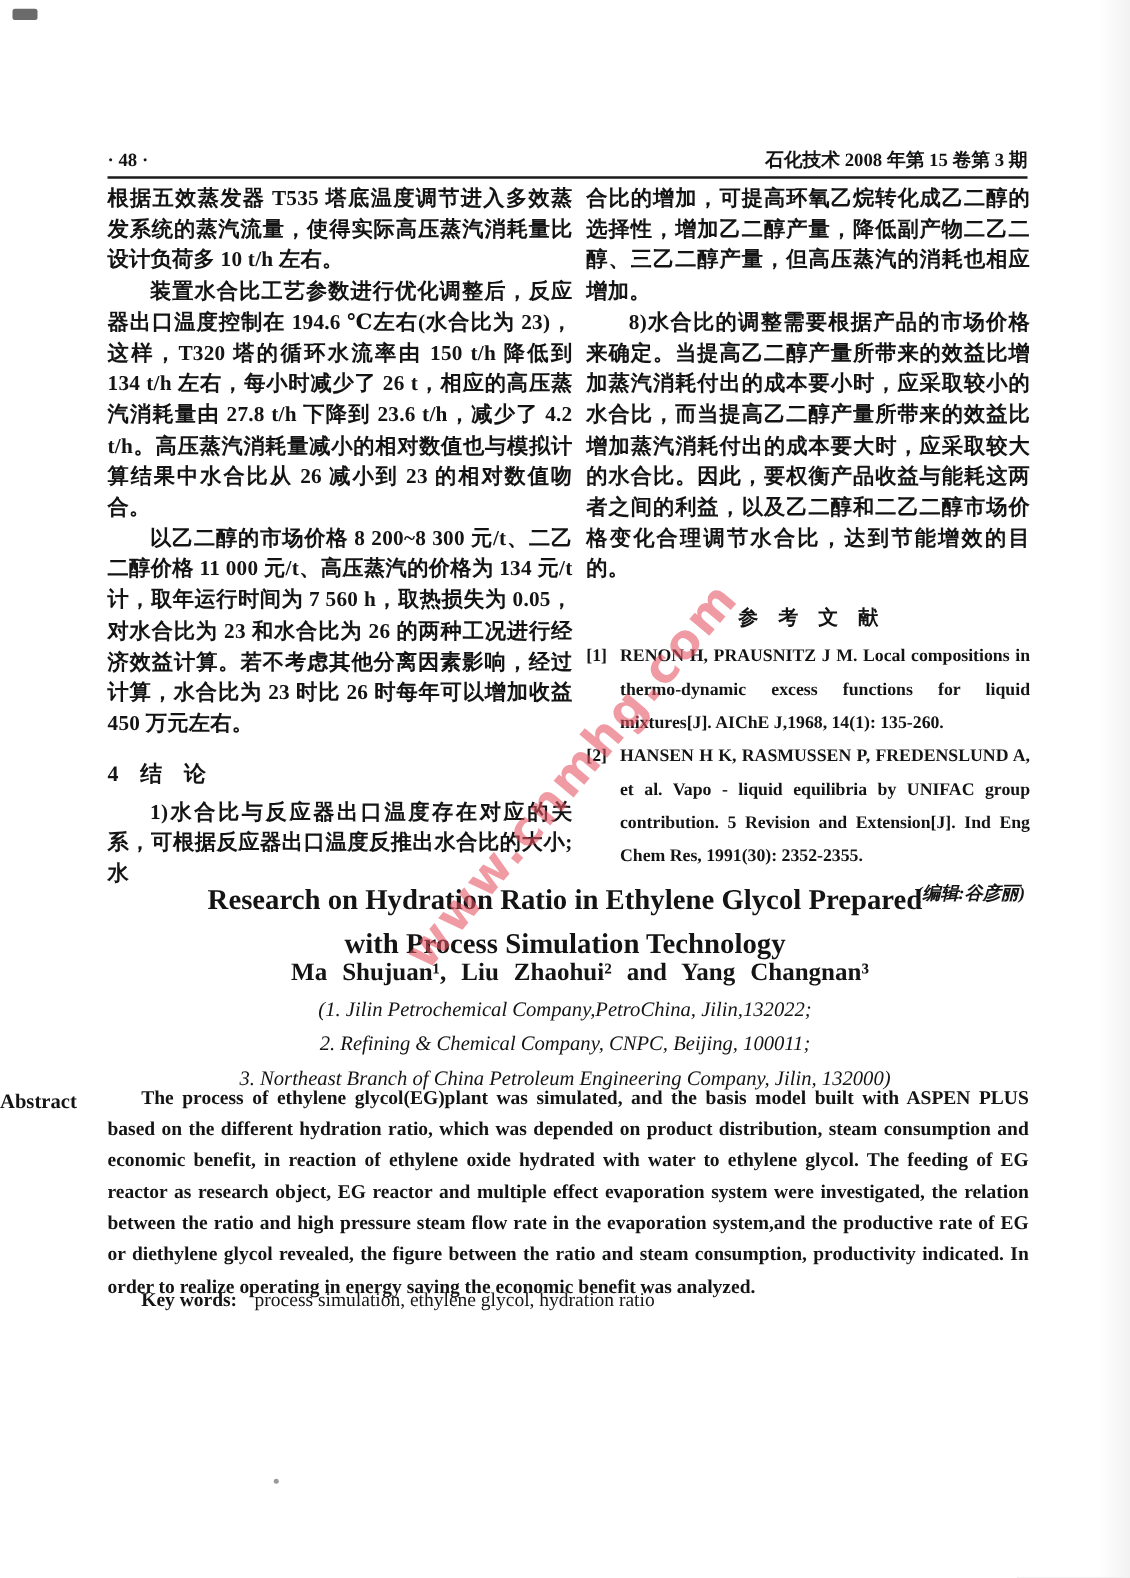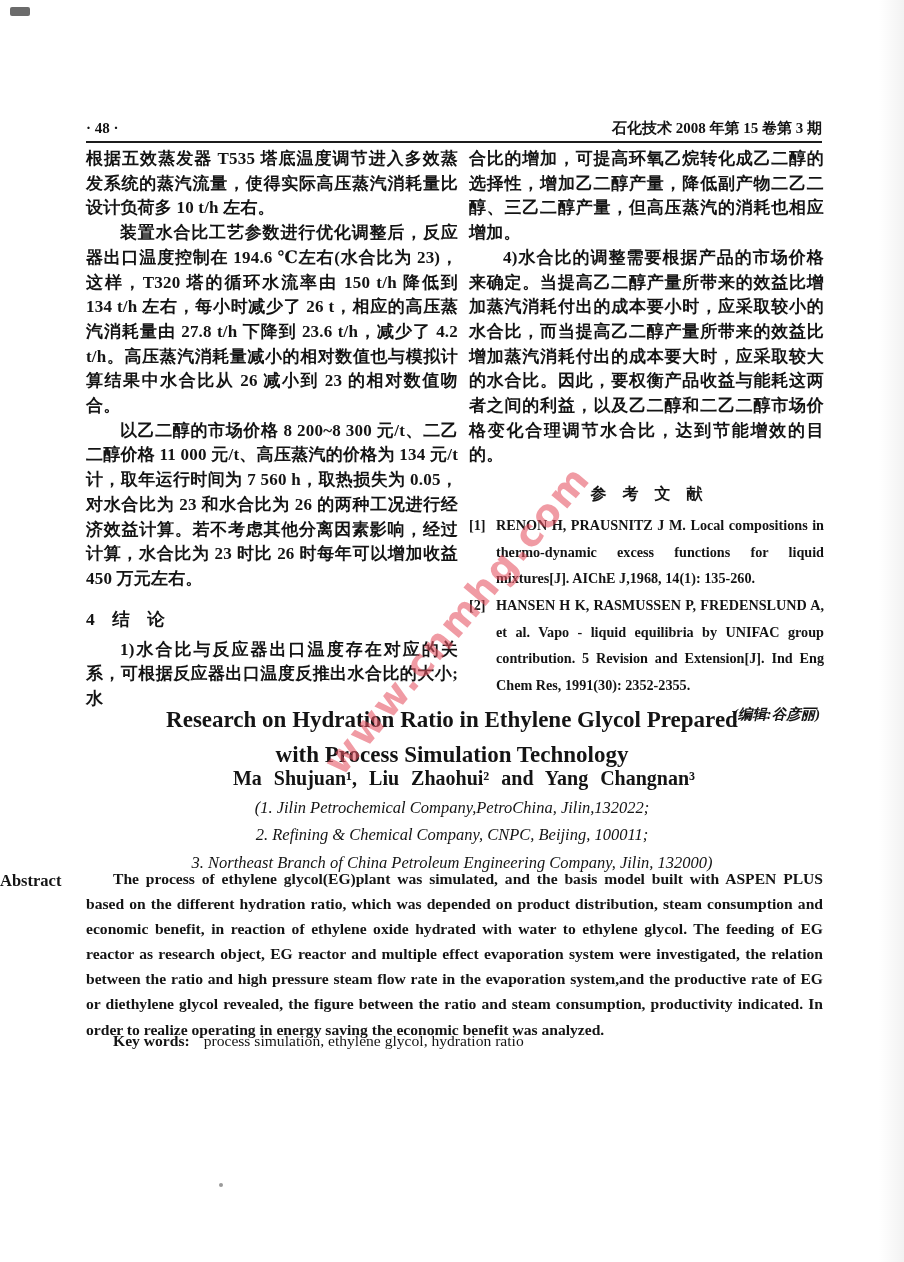--- a/index.html
+++ b/index.html
@@ -84,21 +84,21 @@
   <div class="col col-left cn">
     <p>根据五效蒸发器 T535 塔底温度调节进入多效蒸发系统的蒸汽流量，使得实际高压蒸汽消耗量比设计负荷多 10 t/h 左右。</p>
     <p class="indent">装置水合比工艺参数进行优化调整后，反应器出口温度控制在 194.6 ℃左右(水合比为 23)，这样，T320 塔的循环水流率由 150 t/h 降低到 134 t/h 左右，每小时减少了 26 t，相应的高压蒸汽消耗量由 27.8 t/h 下降到 23.6 t/h，减少了 4.2 t/h。高压蒸汽消耗量减小的相对数值也与模拟计算结果中水合比从 26 减小到 23 的相对数值吻合。</p>
     <p class="indent">以乙二醇的市场价格 8 200~8 300 元/t、二乙二醇价格 11 000 元/t、高压蒸汽的价格为 134 元/t 计，取年运行时间为 7 560 h，取热损失为 0.05，对水合比为 23 和水合比为 26 的两种工况进行经济效益计算。若不考虑其他分离因素影响，经过计算，水合比为 23 时比 26 时每年可以增加收益 450 万元左右。</p>
     <div class="section-heading">4　结　论</div>
     <p class="indent">1)水合比与反应器出口温度存在对应的关系，可根据反应器出口温度反推出水合比的大小;水</p>
   </div>
 
   <div class="col col-right cn">
     <p>合比的增加，可提高环氧乙烷转化成乙二醇的选择性，增加乙二醇产量，降低副产物二乙二醇、三乙二醇产量，但高压蒸汽的消耗也相应增加。</p>
-    <p class="indent">4)水合比的调整需要根据产品的市场价格来确定。当提高乙二醇产量所带来的效益比增加蒸汽消耗付出的成本要小时，应采取较小的水合比，而当提高乙二醇产量所带来的效益比增加蒸汽消耗付出的成本要大时，应采取较大的水合比。因此，要权衡产品收益与能耗这两者之间的利益，以及乙二醇和二乙二醇市场价格变化合理调节水合比，达到节能增效的目的。</p>
+    <p class="indent">8)水合比的调整需要根据产品的市场价格来确定。当提高乙二醇产量所带来的效益比增加蒸汽消耗付出的成本要小时，应采取较小的水合比，而当提高乙二醇产量所带来的效益比增加蒸汽消耗付出的成本要大时，应采取较大的水合比。因此，要权衡产品收益与能耗这两者之间的利益，以及乙二醇和二乙二醇市场价格变化合理调节水合比，达到节能增效的目的。</p>
     <div class="refs-heading">参　考　文　献</div>
     <div class="ref">
       <span class="ref-marker">[1]</span>
       <span class="ref-body">RENON H, PRAUSNITZ J M. Local compositions in thermo-dynamic excess functions for liquid mixtures[J]. AIChE J,1968, 14(1): 135-260.</span>
     </div>
     <div class="ref">
       <span class="ref-marker">[2]</span>
       <span class="ref-body">HANSEN H K, RASMUSSEN P, FREDENSLUND A, et al. Vapo - liquid equilibria by UNIFAC group contribution. 5 Revision and Extension[J]. Ind Eng Chem Res, 1991(30): 2352-2355.</span>
     </div>
     <div class="editor-note">(编辑:谷彦丽)</div>

